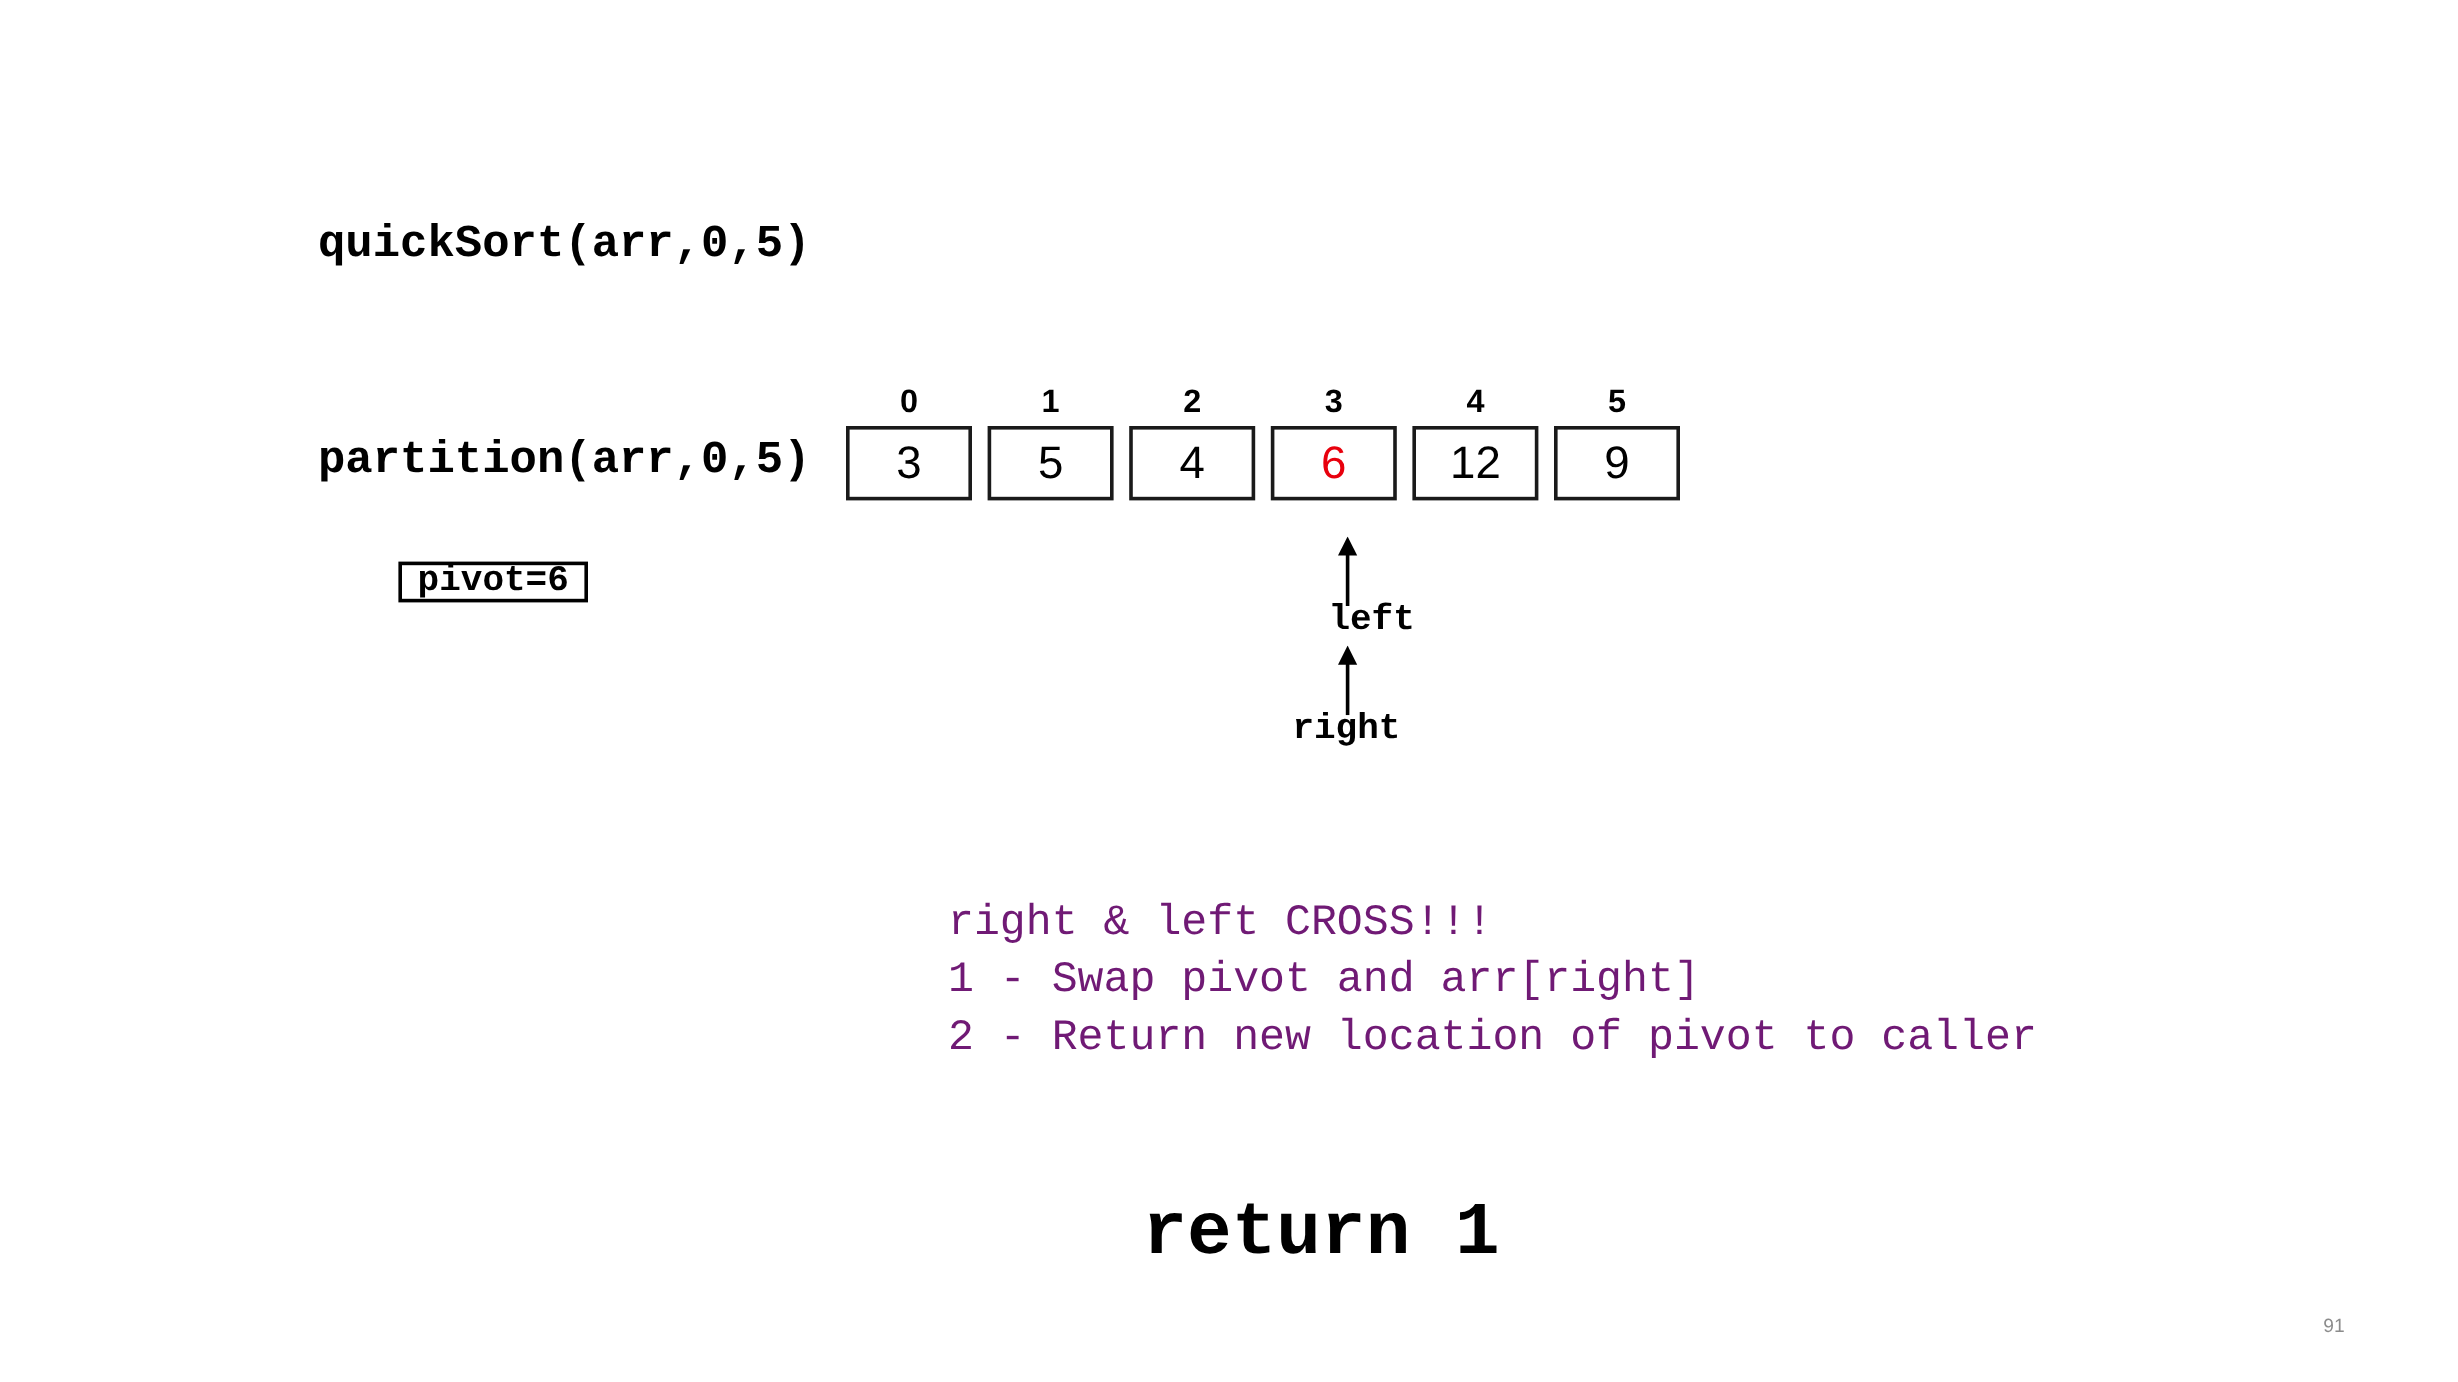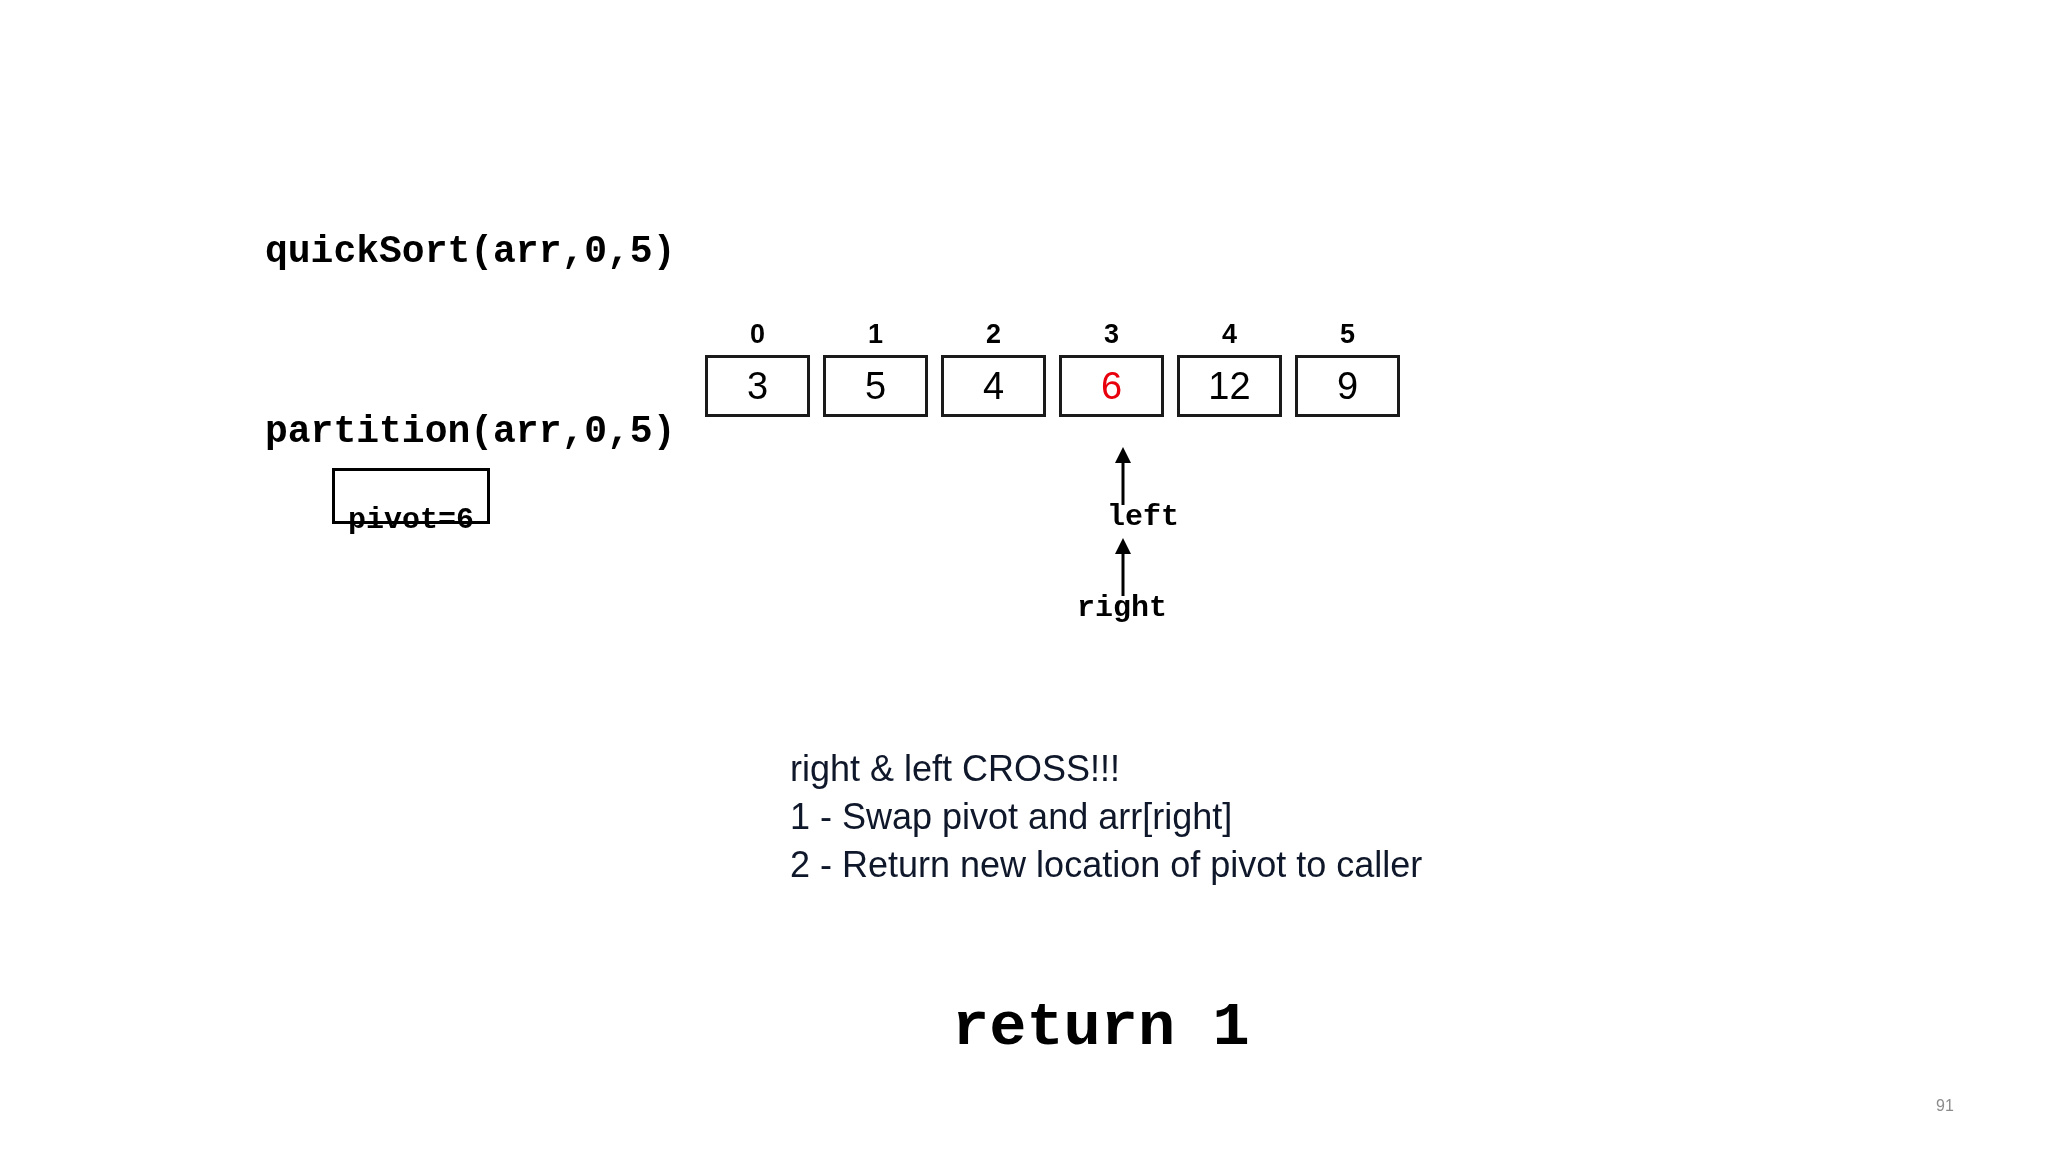--- a/index.html
+++ b/index.html
@@ -15,21 +15,20 @@
     overflow: hidden;
     font-family: "Liberation Sans", sans-serif;
   }
 
   
   .mono {
     font-family: "Liberation Mono", "DejaVu Sans Mono", monospace;
     font-weight: bold;
     color: #000000;
     white-space: pre;
-    margin-top: 48px;
   }
 
   #quicksort-label {
     position: absolute;
     left: 265px;
     top: 182px;
     font-size: 38px;
     letter-spacing: 0px;
   }
 
@@ -39,21 +38,21 @@
     top: 362px;
     font-size: 38px;
   }
 
   
   #pivot-box {
     position: absolute;
     left: 332px;
     top: 468px;
     width: 158px;
-    height: 56px;
+    height: 34px;
     border: 3px solid #000000;
     box-sizing: border-box;
     display: flex;
     align-items: center;
     justify-content: center;
   }
   #pivot-box .mono { font-size: 30px; }
 
   
   #array-area {
@@ -108,23 +107,23 @@
     white-space: pre;
   }
   #left-label  { left: 1107px; top: 500px; }
   #right-label { left: 1077px; top: 591px; }
 
   
   #explain {
     position: absolute;
     left: 790px;
     top: 745px;
-    font-family: Liberation Sans, sans-serif;
+    font-family: Liberation Mono, monospace;
     font-size: 36px;
-    color: #0f172a;
+    color: #701a75;
     line-height: 48px;
   }
   #explain div { white-space: pre; }
 
   
   #return-statement {
     position: absolute;
     left: 952px;
     top: 992px;
     font-family: "Liberation Mono", "DejaVu Sans Mono", monospace;

